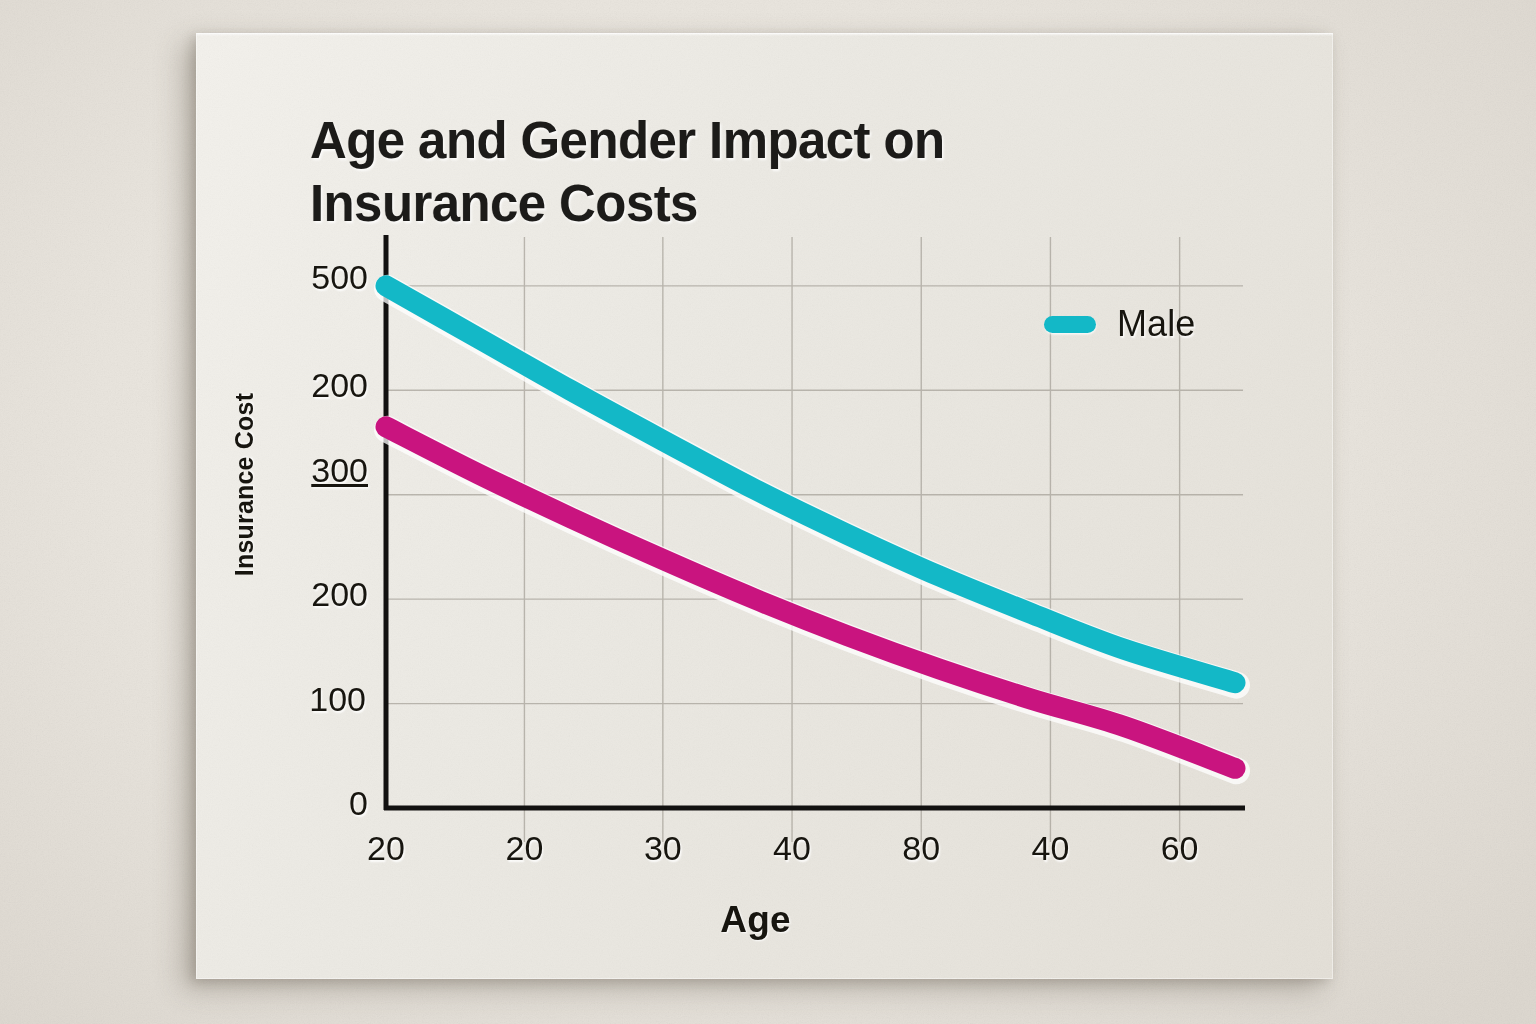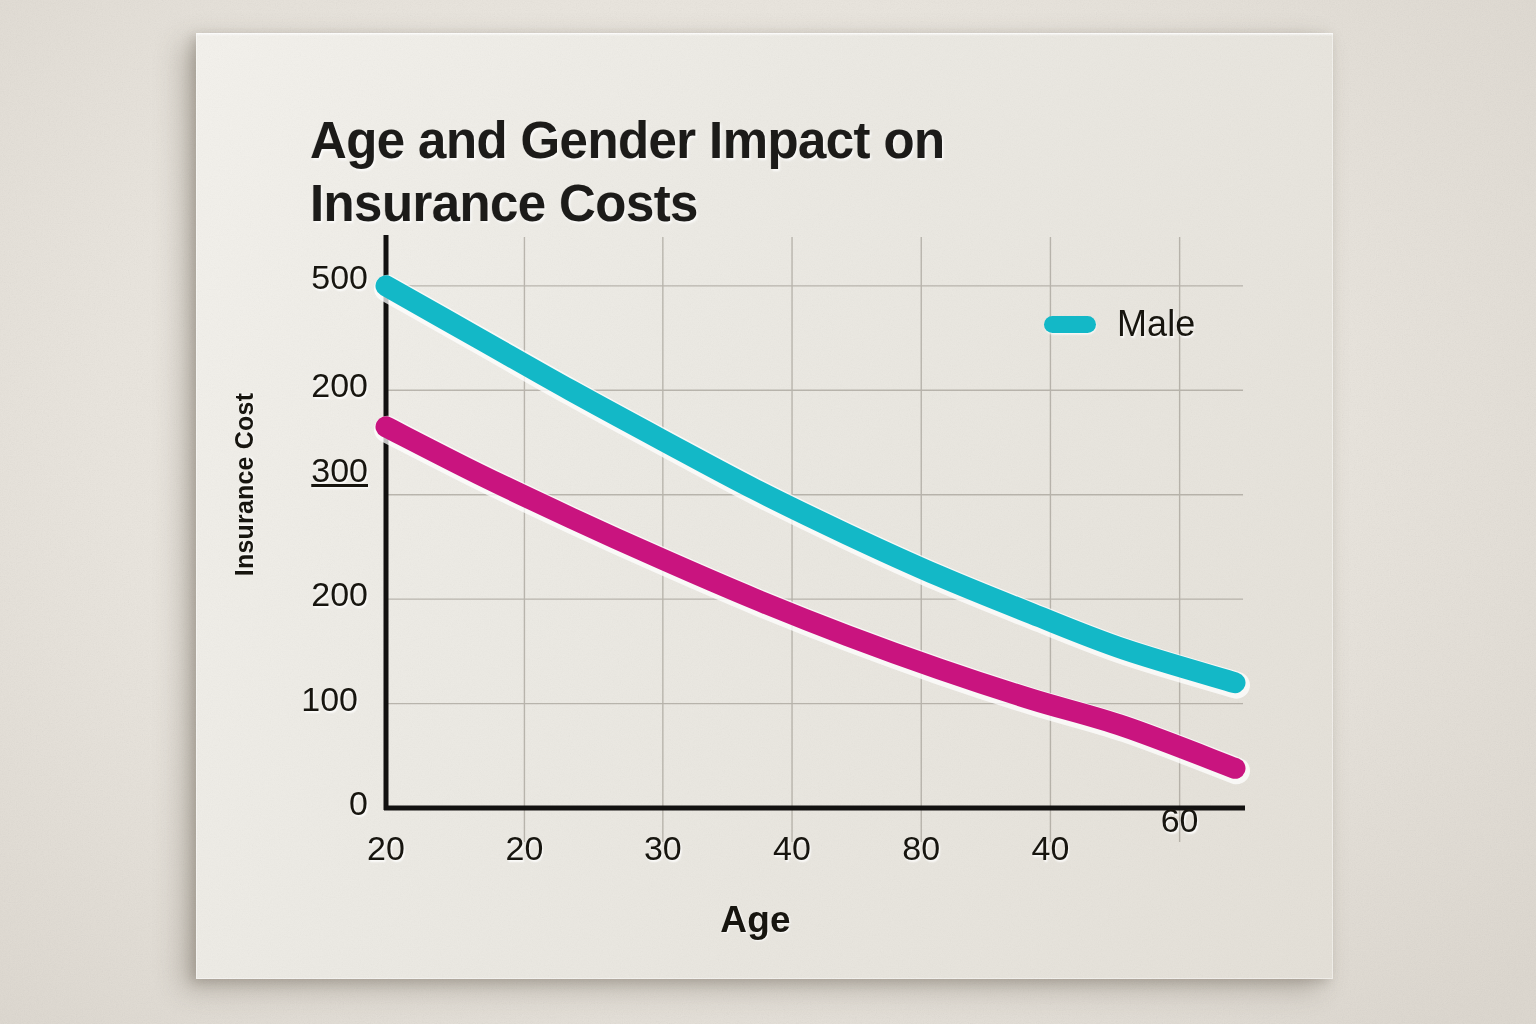--- a/index.html
+++ b/index.html
@@ -211,32 +211,32 @@
           <path d="M 190 393.8557692307693 C 205.3804347826087 401.68750000000006, 251.52173913043478 425.70480769230767, 282.2826086956522 440.8461538461538 C 313.04347826086956 455.98749999999995, 343.804347826087 470.43269230769226, 374.5652173913044 484.70384615384614 C 405.32608695652175 498.975, 436.0869565217391 512.8980769230769, 466.8478260869565 526.473076923077 C 497.6086956521739 540.048076923077, 528.3695652173914 553.4490384615385, 559.1304347826087 566.1538461538462 C 589.8913043478261 578.8586538461539, 620.6521739130434 591.0413461538462, 651.4130434782608 602.7019230769231 C 682.1739130434781 614.3625, 712.9347826086956 625.5009615384615, 743.695652173913 636.1173076923077 C 774.4565217391304 646.7336538461539, 805.2173913043479 656.8278846153846, 835.9782608695652 666.4 C 866.7391304347826 675.9721153846153, 894.4239130434783 682.0634615384615, 928.2608695652174 693.55 C 962.0978260869565 705.0365384615384, 1020.5434782608695 728.3576923076923, 1039 735.3192307692308" fill="none" stroke="rgba(255,255,255,0.75)" stroke-width="27" stroke-linecap="round" transform="translate(1.5,2.5)"></path>
           <path d="M 190 393.8557692307693 C 205.3804347826087 401.68750000000006, 251.52173913043478 425.70480769230767, 282.2826086956522 440.8461538461538 C 313.04347826086956 455.98749999999995, 343.804347826087 470.43269230769226, 374.5652173913044 484.70384615384614 C 405.32608695652175 498.975, 436.0869565217391 512.8980769230769, 466.8478260869565 526.473076923077 C 497.6086956521739 540.048076923077, 528.3695652173914 553.4490384615385, 559.1304347826087 566.1538461538462 C 589.8913043478261 578.8586538461539, 620.6521739130434 591.0413461538462, 651.4130434782608 602.7019230769231 C 682.1739130434781 614.3625, 712.9347826086956 625.5009615384615, 743.695652173913 636.1173076923077 C 774.4565217391304 646.7336538461539, 805.2173913043479 656.8278846153846, 835.9782608695652 666.4 C 866.7391304347826 675.9721153846153, 894.4239130434783 682.0634615384615, 928.2608695652174 693.55 C 962.0978260869565 705.0365384615384, 1020.5434782608695 728.3576923076923, 1039 735.3192307692308" fill="none" stroke="#c9147f" stroke-width="21" stroke-linecap="round" stroke-linejoin="round"></path>
         </g>
     </svg>
 
     <div id="ytick-labels">
         <div class="tick-label ytick" style="width: 150px; left: 22px; top: 224.885px;">500</div>
         <div class="tick-label ytick" style="width: 150px; left: 22px; top: 333.308px;">200</div>
         <div class="tick-label ytick" style="width: 150px; left: 22px; top: 418px; text-decoration: underline;">300</div>
         <div class="tick-label ytick" style="width: 150px; left: 22px; top: 542.154px;">200</div>
-        <div class="tick-label ytick" style="width: 150px; left: 12px; top: 646.577px;">100</div>
+        <div class="tick-label ytick" style="width: 150px; left: 20px; top: 646.577px;">100</div>
         <div class="tick-label ytick" style="width: 150px; left: 22px; top: 751px;">0</div>
       </div>
 
     <div id="xtick-labels">
         <div class="tick-label xtick" style="width: 100px; left: 140px; top: 796px;">20</div>
         <div class="tick-label xtick" style="width: 100px; left: 278.424px; top: 796px;">20</div>
         <div class="tick-label xtick" style="width: 100px; left: 416.848px; top: 796px; text-align: center;">30</div>
         <div class="tick-label xtick" style="width: 100px; left: 546.043px; top: 796px;">40</div>
         <div class="tick-label xtick" style="width: 100px; left: 675.239px; top: 796px;">80</div>
         <div class="tick-label xtick" style="width: 100px; left: 804.435px; top: 796px;">40</div>
-        <div class="tick-label xtick" style="width: 100px; left: 933.63px; top: 768px;">60</div>
+        <div class="tick-label xtick" style="width: 100px; left: 933.63px; top: 796px;">60</div>
       </div>
 
     <div id="ylabel">Insurance Cost</div>
     <div id="xlabel">
       <span id="xlabel-inner">Age</span>
     </div>
 
     <div id="legend">
         <div class="legend-row">
           <span class="legend-swatch" style="background: rgb(19, 184, 199);"></span>

